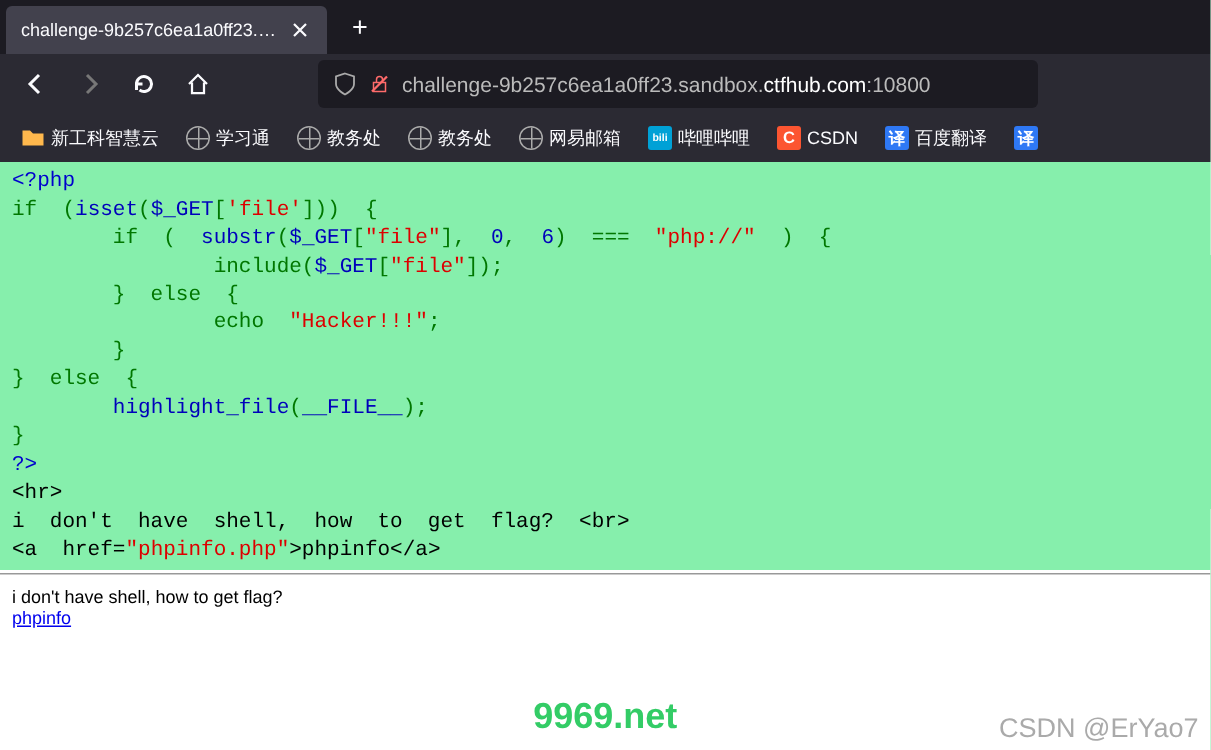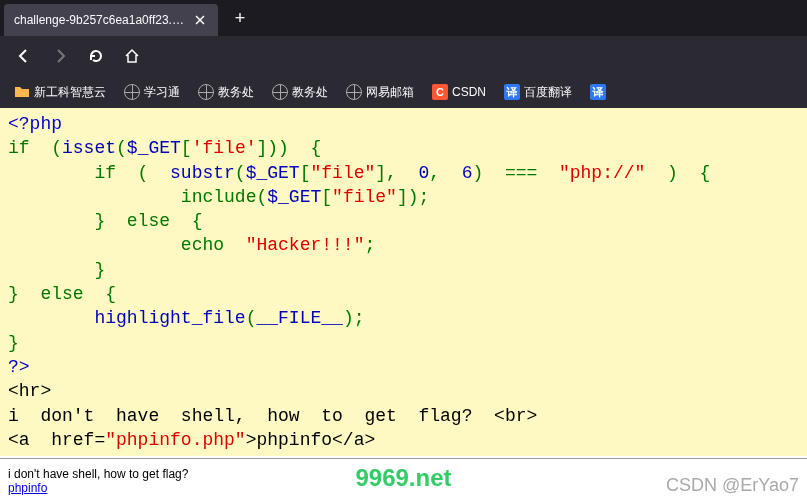--- a/index.html
+++ b/index.html
@@ -15,21 +15,21 @@
   .nav-btn.disabled { color: #777; }
   .url-bar { flex: 0 0 auto; margin-left: 60px; display: flex; align-items: center; background: #1c1b22; border-radius: 4px; height: 32px; padding: 0 10px; gap: 8px; font-size: 14px; width: 480px; }
   .url-text { color: #bbb; white-space: nowrap; }
   .url-text .domain { color: #fff; }
   .bookmarks-bar { display: flex; align-items: center; height: 32px; padding: 0 8px; gap: 6px; background: #2b2a33; font-size: 12px; overflow: hidden; white-space: nowrap; }
   .bookmark { display: flex; align-items: center; gap: 4px; padding: 2px 6px; cursor: pointer; color: #fbfbfe; }
   .bm-icon { width: 16px; height: 16px; display: flex; align-items: center; justify-content: center; font-size: 10px; border-radius: 2px; flex-shrink: 0; }
   .bm-globe { border: 1px solid #aaa; border-radius: 50%; position: relative; }
   .bm-globe::before { content: ''; position: absolute; left: 50%; top: 0; bottom: 0; width: 1px; background: #aaa; }
   .bm-globe::after { content: ''; position: absolute; top: 50%; left: 0; right: 0; height: 1px; background: #aaa; }
-  .page { background: #fef9c3; padding: 4px 8px; font-family: "Courier New", monospace; font-size: 18px; line-height: 1.35; white-space: pre; }
+  .page { background: #86efac; padding: 4px 8px; font-family: "Courier New", monospace; font-size: 14px; line-height: 1.35; white-space: pre; }
   .k-tag { color: #0000cd; }
   .k-green { color: #007700; }
   .k-blue { color: #0000bb; }
   .k-str { color: #dd0000; }
   .k-html { color: #000; }
   hr { margin: 2px 0; border: none; border-top: 1px solid #999; }
   .plain-text { font-family: Arial, sans-serif; font-size: 12px; padding: 6px 8px 0 8px; color: #000; }
   .plain-text a { color: #0000ee; text-decoration: underline; }
   .watermark-green { position: absolute; bottom: 8px; left: 50%; transform: translateX(-50%); color: #33cc66; font-size: 24px; font-weight: bold; font-family: Arial, sans-serif; }
   .watermark-gray { position: absolute; bottom: 4px; right: 8px; color: #aaa; font-size: 18px; font-family: Arial, sans-serif; }
@@ -66,20 +66,35 @@
       <svg width="16" height="16" viewBox="0 0 16 16">
           <path d="M3 8 a5 5 0 1 1 2 4" stroke="#fbfbfe" stroke-width="2" fill="none"></path>
           <path d="M3 12 L3 8 L7 8" stroke="#fbfbfe" stroke-width="2" fill="none"></path>
         </svg>
     </div>
     <div class="nav-btn">
       <svg width="16" height="16" viewBox="0 0 16 16">
           <path d="M2 8 L8 2 L14 8 M4 7 V14 H12 V7" stroke="#fbfbfe" stroke-width="1.5" fill="none"></path>
         </svg>
     </div>
+    <div class="url-bar">
+      <span>
+        <svg width="16" height="16" viewBox="0 0 16 16">
+            <path d="M8 1 L14 3 V8 C14 12 8 15 8 15 C8 15 2 12 2 8 V3 Z" stroke="#aaa" stroke-width="1.2" fill="none"></path>
+          </svg>
+      </span>
+      <span>
+        <svg width="14" height="14" viewBox="0 0 14 14">
+            <rect x="3" y="6" width="8" height="6" stroke="#ff6b6b" fill="none"></rect>
+            <path d="M5 6 V4 a2 2 0 0 1 4 0 V6" stroke="#ff6b6b" fill="none"></path>
+            <line x1="2" y1="12" x2="12" y2="2" stroke="#ff6b6b" stroke-width="1.5"></line>
+          </svg>
+      </span>
+      <span class="url-text"><span>challenge-9b257c6ea1a0ff23.sandbox.</span><span class="domain">ctfhub.com</span><span>:10800</span></span>
+    </div>
   </div>
 
   <div class="bookmarks-bar" id="bookmarks">
       <div class="bookmark">
         <span class="bm-icon">
           <svg width="16" height="16" viewBox="0 0 16 16">
             <path d="M1 3 h5 l2 2 h7 v8 h-14 z" fill="#ffb84d"></path>
           </svg>
         </span>
         <span>新工科智慧云</span>
@@ -92,20 +107,24 @@
         <span class="bm-icon bm-globe"></span>
         <span>教务处</span>
       </div>
       <div class="bookmark">
         <span class="bm-icon bm-globe"></span>
         <span>教务处</span>
       </div>
       <div class="bookmark">
         <span class="bm-icon bm-globe"></span>
         <span>网易邮箱</span>
+      </div>
+      <div class="bookmark">
+        <span class="bm-icon" style="background: rgb(0, 161, 214); color: rgb(255, 255, 255); font-weight: bold; font-size: 7px;">bili</span>
+        <span>哔哩哔哩</span>
       </div>
       <div class="bookmark">
         <span class="bm-icon" style="background: rgb(252, 85, 49); color: rgb(255, 255, 255); font-weight: bold; font-size: 11px;">C</span>
         <span>CSDN</span>
       </div>
       <div class="bookmark">
         <span class="bm-icon" style="background: rgb(46, 120, 245); color: rgb(255, 255, 255); font-weight: bold; font-size: 11px;">译</span>
         <span>百度翻译</span>
       </div>
       <div class="bookmark">

